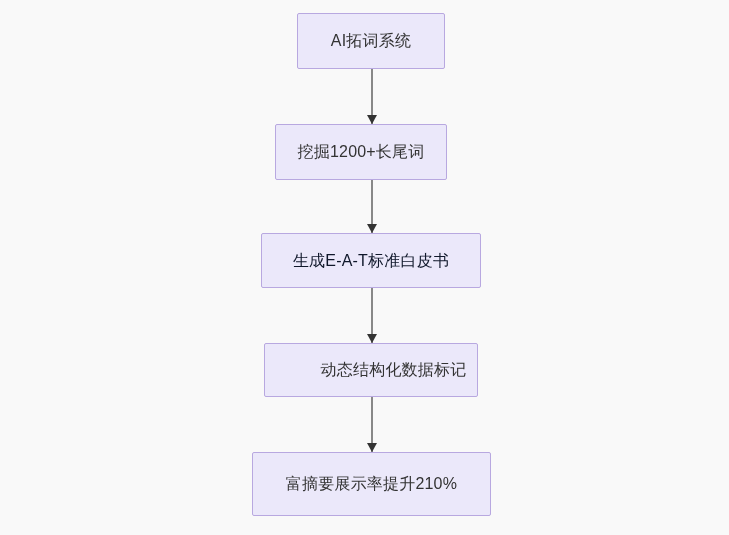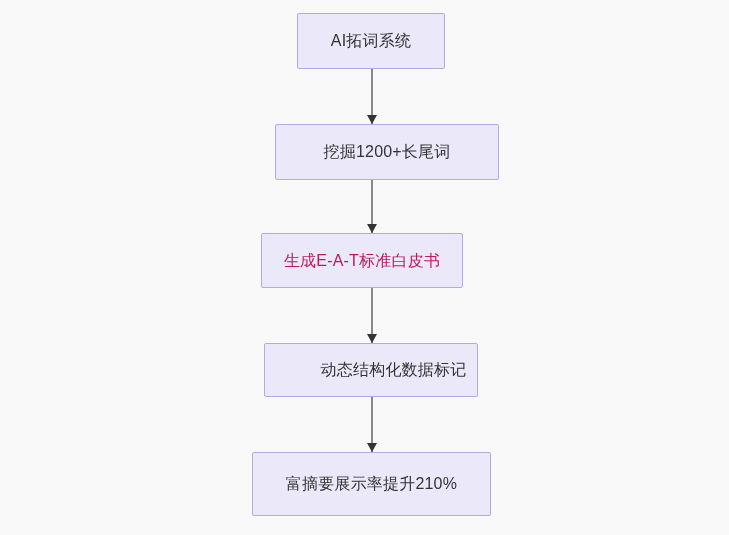--- a/index.html
+++ b/index.html
@@ -77,24 +77,24 @@
     <div class="edge-arrow" style="top: 46px; border-top-color: rgb(51, 51, 51);"></div>
   </div>
   <div class="edge" id="edge-3" style="left: 371px; top: 397px; width: 2px; height: 55px;">
     <div class="edge-line" style="height: 55px; background: rgb(136, 136, 136);"></div>
     <div class="edge-arrow" style="top: 46px; border-top-color: rgb(51, 51, 51);"></div>
   </div>
 
   <div class="node" id="node-0" style="left: 297px; top: 13px; width: 148px; height: 56px; background: rgb(235, 232, 250); border-color: rgb(184, 168, 224); color: rgb(51, 51, 51);">
     <span class="node-label">AI拓词系统</span>
   </div>
-  <div class="node" id="node-1" style="left: 275px; top: 124px; width: 224px; height: 56px; background: rgb(235, 232, 250); border-color: rgb(184, 168, 224); color: rgb(51, 51, 51);">
+  <div class="node" id="node-1" style="left: 275px; top: 124px; width: 172px; height: 56px; background: rgb(235, 232, 250); border-color: rgb(184, 168, 224); color: rgb(51, 51, 51);">
     <span class="node-label">挖掘1200+长尾词</span>
   </div>
-  <div class="node" id="node-2" style="left: 261px; top: 233px; width: 202px; height: 55px; background: rgb(235, 232, 250); border-color: rgb(184, 168, 224); color: #be185d;">
+  <div class="node" id="node-2" style="left: 261px; top: 233px; width: 220px; height: 55px; background: rgb(235, 232, 250); border-color: rgb(184, 168, 224); color: #0f172a;">
     <span class="node-label">生成E-A-T标准白皮书</span>
   </div>
   <div class="node" id="node-3" style="left: 264px; top: 343px; width: 214px; height: 54px; background: rgb(235, 232, 250); border-color: rgb(184, 168, 224); color: rgb(51, 51, 51); padding-left: 45px;">
     <span class="node-label">动态结构化数据标记</span>
   </div>
   <div class="node" id="node-4" style="left: 252px; top: 452px; width: 239px; height: 64px; background: rgb(235, 232, 250); border-color: rgb(184, 168, 224); color: rgb(51, 51, 51);">
     <span class="node-label">富摘要展示率提升210%</span>
   </div>
 
 </div>

